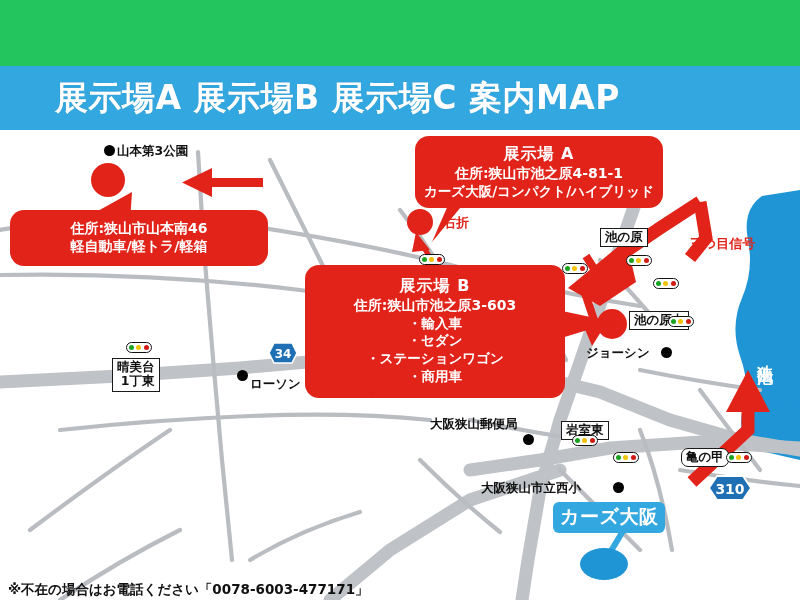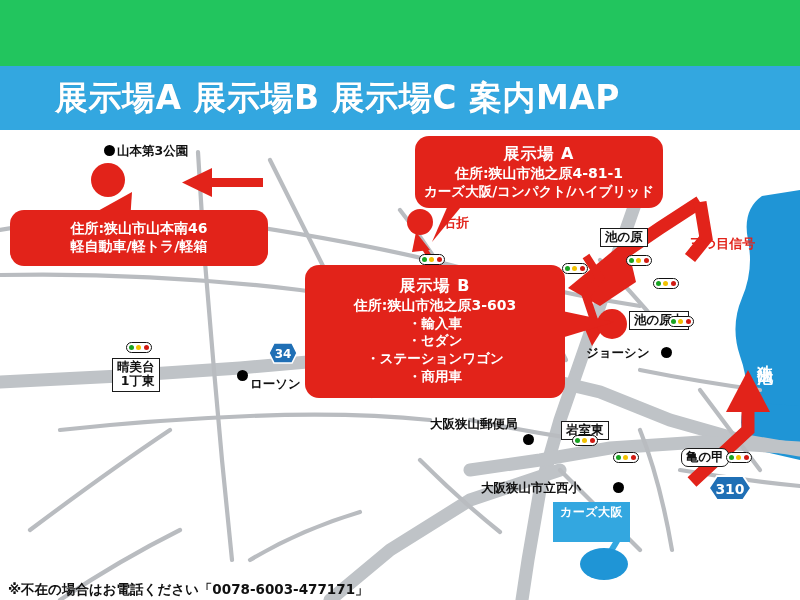--- a/index.html
+++ b/index.html
@@ -113,25 +113,26 @@
     font-size: 13px;
     font-weight: bold;
     white-space: nowrap;
   }
   
   #dealer-label {
     position: absolute;
     left: 553px; top: 372px;
     background: #33a7e0;
     color: #ffffff;
-    font-size: 12px;
-    font-weight: bold;
-    padding: 2px 7px 21px;
+    font-size: 19px;
+    font-weight: bold;
+    padding: 2px 7px 3px;
     white-space: nowrap;
     letter-spacing: 0.5px;
+    border-radius: 6px;
   }
   
   #lake-label {
     position: absolute;
     left: 757px; top: 222px;
     color: #ffffff;
     font-size: 16px;
     font-weight: bold;
     writing-mode: vertical-rl;
     letter-spacing: 2px;

